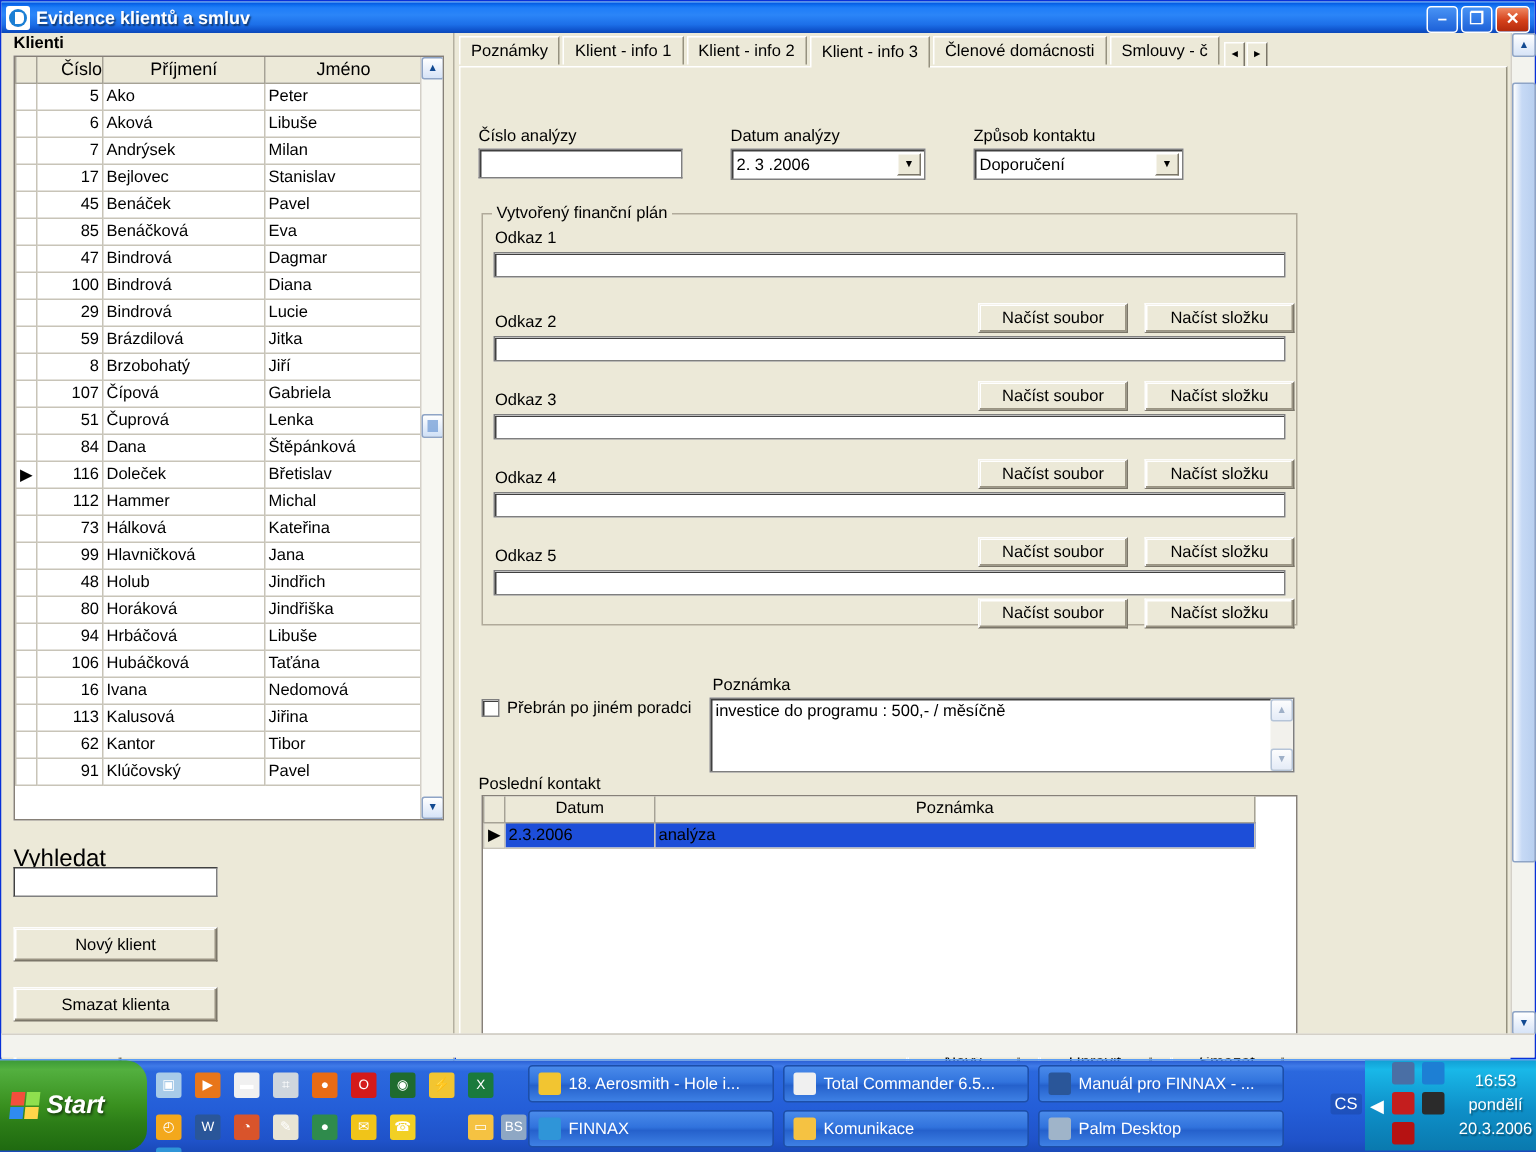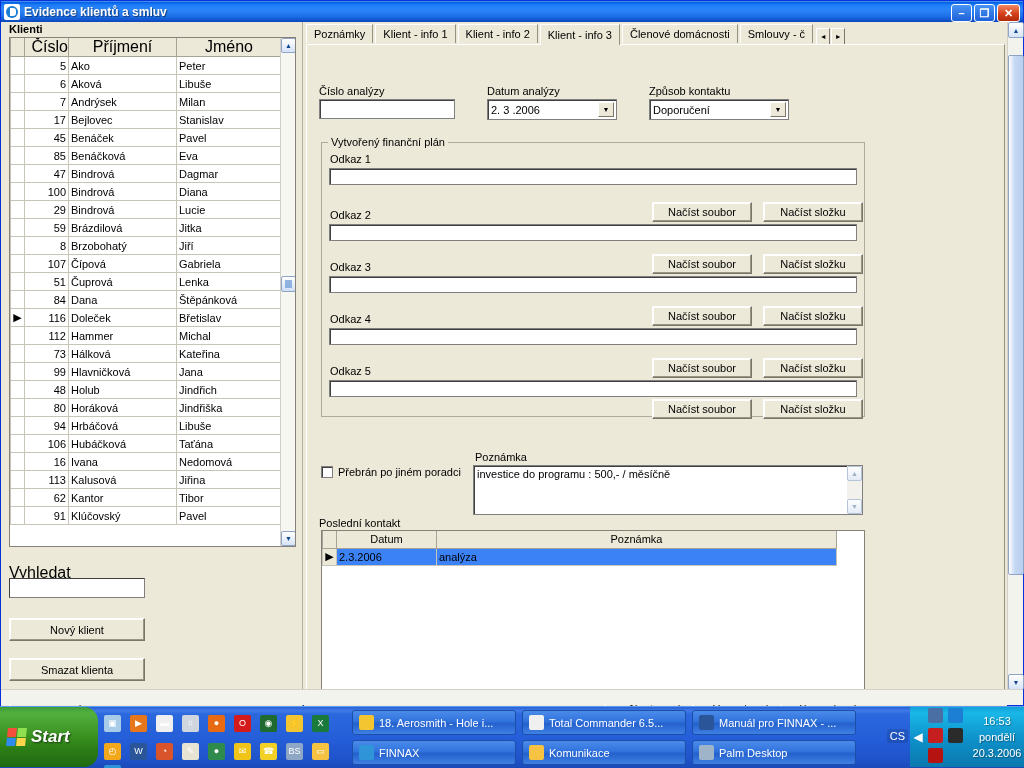--- a/index.html
+++ b/index.html
@@ -71,21 +71,21 @@
     color: #000;
   }
   #grid-wrap {
     position: absolute; left: 8px; top: 15px; width: 287px; height: 510px;
     background: #fff; border: 1px solid #868078;
     overflow: hidden;
   }
   table.grid { border-collapse: collapse; width: 272px; table-layout: fixed; }
   table.grid th {
     background: #ece9d8; border: 1px solid #a6a295; border-top: none;
-    font-weight: normal; font-size: 16px; height: 17px; padding: 0;
+    font-weight: normal; font-size: 12px; height: 17px; padding: 0;
     color: #000;
   }
   table.grid td {
     border: 1px solid #c8c4b8; height: 18px; padding: 0 2px;
     font-size: 11px; background: #fff; white-space: nowrap; overflow: hidden;
   }
   .col-marker { width: 14px; }
   .col-cislo { width: 44px; text-align: right; }
   .col-prijmeni { width: 108px; }
   .col-jmeno { width: 105px; }
@@ -245,21 +245,21 @@
     position: absolute; left: 14px; top: 485px; width: 544px; height: 160px;
     background: #fff; border: 1px solid #868078;
   }
   table.pkgrid { border-collapse: collapse; table-layout: fixed; width: 514px; }
   table.pkgrid th {
     background: #ece9d8; border: 1px solid #a6a295; border-top: none;
     font-weight: normal; font-size: 11px; height: 17px; padding: 0;
   }
   table.pkgrid td {
     border: 1px solid #c8c4b8; height: 17px; padding: 0 2px; font-size: 11px;
-    background: #3b82f6; white-space: nowrap;
+    background: #1d4ed8; white-space: nowrap;
   }
   .pk-marker { width: 14px; background: #ece9d8 !important; text-align: center; font-size: 9px; }
   .pk-datum { width: 100px; }
   .pk-pozn { width: 400px; }
 
   
   #btn-ulozit { position: absolute; left: 28px; top: 668px; width: 76px; height: 22px; }
   #btn-novy { position: absolute; left: 297px; top: 652px; width: 76px; height: 22px; }
   #btn-upravit { position: absolute; left: 385px; top: 652px; width: 76px; height: 22px; }
   #btn-smazat { position: absolute; left: 473px; top: 652px; width: 76px; height: 22px; }
@@ -711,21 +711,21 @@
       <div class="ql-icon" style="background: rgb(31, 107, 47);">◉</div>
       <div class="ql-icon" style="background: rgb(242, 197, 49);">⚡</div>
       <div class="ql-icon" style="background: rgb(26, 122, 60);">X</div>
       <div class="ql-icon" style="background: rgb(243, 168, 28);">◴</div>
       <div class="ql-icon" style="background: rgb(42, 86, 153);">W</div>
       <div class="ql-icon" style="background: rgb(217, 84, 43);">◔</div>
       <div class="ql-icon" style="background: rgb(232, 228, 212);">✎</div>
       <div class="ql-icon" style="background: rgb(47, 139, 76);">●</div>
       <div class="ql-icon" style="background: rgb(240, 196, 25);">✉</div>
       <div class="ql-icon" style="background: rgb(242, 208, 36);">☎</div>
-      <div class="ql-icon" style="background: rgb(142, 167, 196);">BS</div>
+      <div class="ql-icon" style="background: rgb(142, 167, 196); margin-left: 48px;">BS</div>
       <div class="ql-icon" style="background: rgb(245, 194, 66);">▭</div>
       <div class="ql-icon" style="background: rgb(47, 149, 216);">◗</div>
     </div>
 
   <div id="tasks">
       <div class="task-btn">
         <span class="task-ico" style="background:#f2c531"></span>
         <span>18. Aerosmith - Hole i...</span>
       </div>
       <div class="task-btn">

